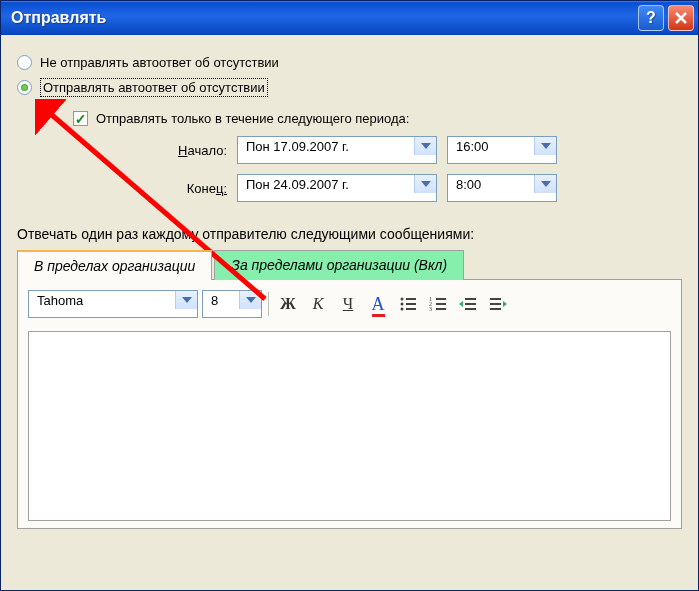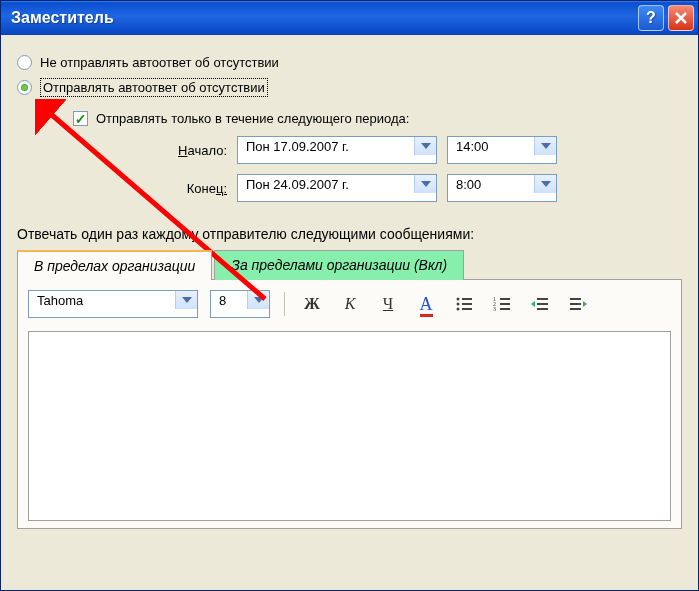--- a/index.html
+++ b/index.html
@@ -141,21 +141,21 @@
   .tabpanel {
     border: 1px solid #a0a0a0;
     background: #fcfbf7;
     padding: 10px;
     margin-top: -1px;
     height: 250px;
   }
   .toolbar {
     display: flex;
     align-items: center;
-    gap: 12px;
+    gap: 4px;
     margin-bottom: 13px;
   }
   .font-combo { width: 170px; }
   .size-combo { width: 60px; }
   .sep {
     width: 1px; height: 24px; background: #c0c0b0;
     margin: 0 2px;
   }
   .tbtn {
     width: 26px; height: 26px;
@@ -179,21 +179,21 @@
     top: 64px;
     left: 34px;
     pointer-events: none;
   }
 </style>
 </head>
 <body>
 
 <div class="window">
   <div class="titlebar">
-    <span class="title">Заместитель</span>
+    <span class="title">Отправлять</span>
     <div class="tbbtn help-btn">?</div>
     <div class="tbbtn close-btn">
       <svg width="14" height="14" viewBox="0 0 14 14">
         <path d="M2 2 L12 12 M12 2 L2 12" stroke="#fff" stroke-width="2.5"></path>
       </svg>
     </div>
   </div>
 
   <div class="content">
 
@@ -215,21 +215,21 @@
       <div class="lbl"><span class="ul">Н</span><span>ачало:</span></div>
       <div class="combo">
         <span class="val">Пон 17.09.2007 г.</span>
         <span class="ddbtn">
             <svg viewBox="0 0 10 6">
               <path d="M0 0 L5 6 L10 0 Z" fill="#4a6ea9"></path>
             </svg>
           </span>
       </div>
       <div class="combo">
-        <span class="val">14:00</span>
+        <span class="val">16:00</span>
         <span class="ddbtn">
             <svg viewBox="0 0 10 6">
               <path d="M0 0 L5 6 L10 0 Z" fill="#4a6ea9"></path>
             </svg>
           </span>
       </div>
 
       <div class="lbl"><span>Коне</span><span class="ul">ц:</span></div>
       <div class="combo">
         <span class="val">Пон 24.09.2007 г.</span>

